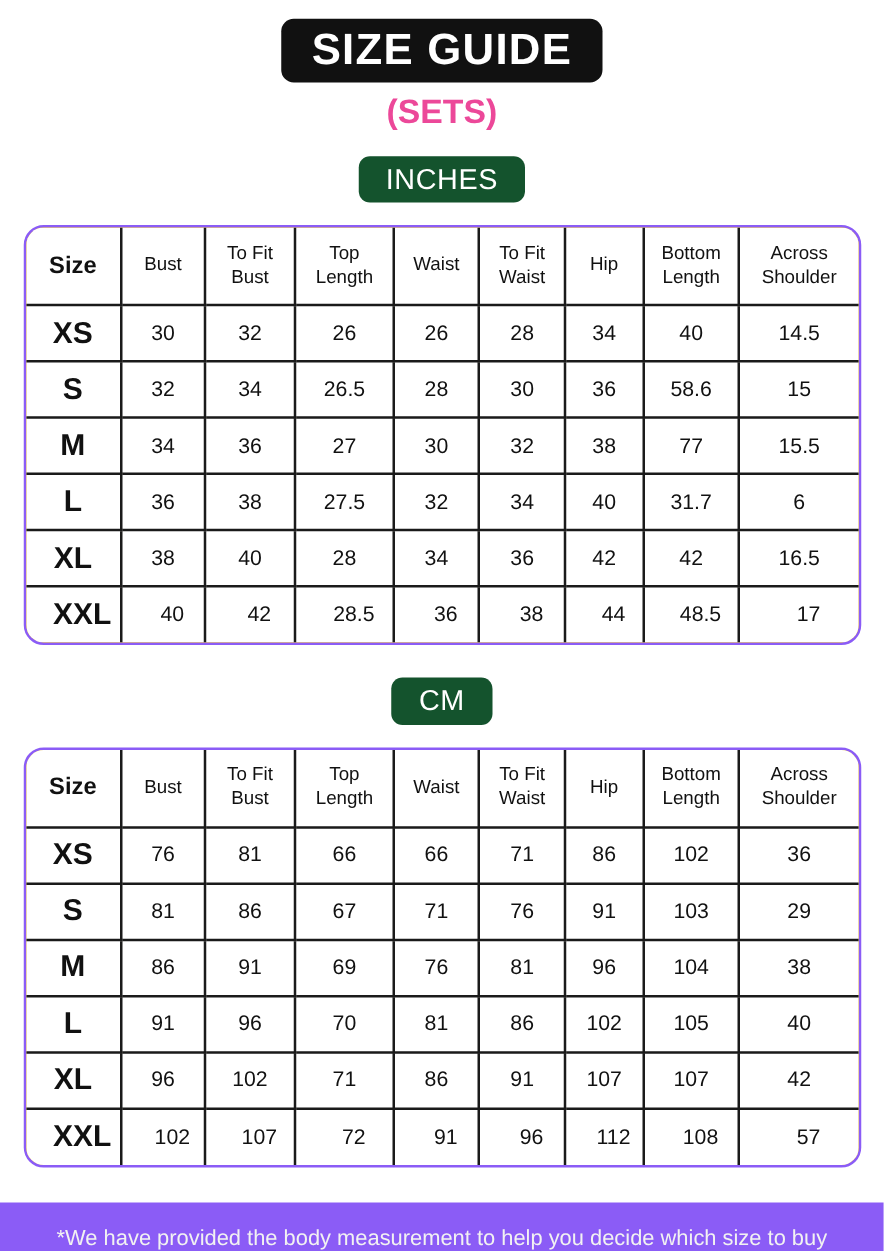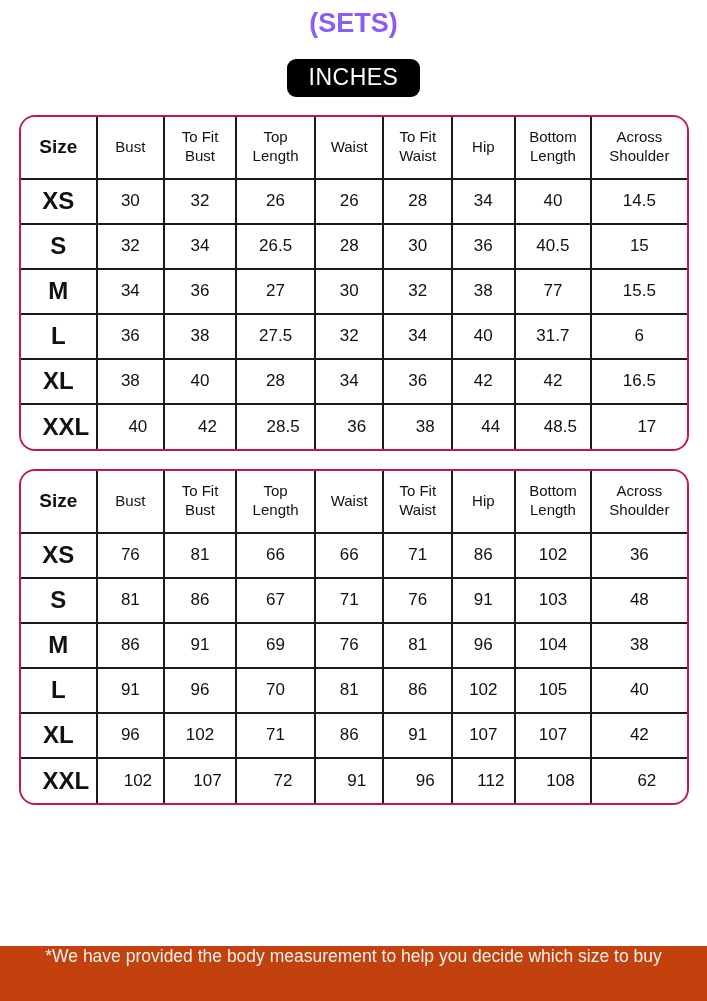--- a/index.html
+++ b/index.html
@@ -16,35 +16,35 @@
 
   .title-badge {
     margin-top: 15px;
     background: #111111; color: #ffffff;
     font-size: 35px; font-weight: bold; letter-spacing: 1px;
     padding: 6px 24px; border-radius: 10px;
     line-height: 1.1;
   }
   .subtitle {
     margin-top: 8px;
-    font-size: 27px; font-weight: bold; color: #8b5cf6;
+    font-size: 27px; font-weight: bold; color: #ec4899;
   }
   .unit-badge {
-    background: #000000; color: #ffffff;
+    background: #14532d; color: #ffffff;
     font-size: 23px; font-weight: normal; letter-spacing: 0.5px;
     padding: 5px 22px; border-radius: 9px;
     line-height: 1.2;
   }
   .unit-badge.first { margin-top: 20px; }
   .unit-badge.second { margin-top: 26px; }
 
   .table-wrap {
     margin-top: 18px;
     width: 670px;
-    border: 2px solid #be185d;
+    border: 2px solid #8b5cf6;
     border-radius: 16px;
     overflow: hidden;
     background: #eab308;
   }
   table {
     width: 100%;
     border-collapse: collapse;
     table-layout: fixed;
   }
   th, td {
@@ -73,35 +73,36 @@
     font-size: 24px; font-weight: bold;
   }
   tbody td.value-cell {
     height: 45px;
     font-size: 17px; font-weight: normal;
   }
 
   .footnote-bar {
     position: absolute;
     left: 0; bottom: 0;
-    width: 707px; height: 55px;
-    background: #c2410c;
-    display: flex; align-items: flex-start; justify-content: center;
+    width: 707px; height: 39px;
+    background: #8b5cf6;
+    display: flex; align-items: flex-end; justify-content: center;
   }
   .footnote-text {
     color: #f2f2f2;
     font-size: 17.5px;
     white-space: nowrap;
   }
 </style>
 </head>
 <body>
 
 <div class="page">
 
+  <div class="title-badge">SIZE GUIDE</div>
 
   <div class="subtitle">(SETS)</div>
 
   <div class="unit-badge first">INCHES</div>
 
   <div class="table-wrap">
     <table>
         <colgroup>
           <col style="width: 11.5%;">
           <col style="width: 10%;">
@@ -139,21 +140,21 @@
             <td class="value-cell">14.5</td>
           </tr>
           <tr>
             <th class="size-cell">S</th>
             <td class="value-cell">32</td>
             <td class="value-cell">34</td>
             <td class="value-cell">26.5</td>
             <td class="value-cell">28</td>
             <td class="value-cell">30</td>
             <td class="value-cell">36</td>
-            <td class="value-cell">40.5</td>
+            <td class="value-cell">58.6</td>
             <td class="value-cell">15</td>
           </tr>
           <tr>
             <th class="size-cell">M</th>
             <td class="value-cell">34</td>
             <td class="value-cell">36</td>
             <td class="value-cell">27</td>
             <td class="value-cell">30</td>
             <td class="value-cell">32</td>
             <td class="value-cell">38</td>
@@ -190,20 +191,21 @@
             <td class="value-cell">36</td>
             <td class="value-cell">38</td>
             <td class="value-cell">44</td>
             <td class="value-cell">48.5</td>
             <td class="value-cell">17</td>
           </tr>
         </tbody>
       </table>
   </div>
 
+  <div class="unit-badge second">CM</div>
 
   <div class="table-wrap">
     <table>
         <colgroup>
           <col style="width: 11.5%;">
           <col style="width: 10%;">
           <col style="width: 10.9%;">
           <col style="width: 11.8%;">
           <col style="width: 10.3%;">
           <col style="width: 10.3%;">
@@ -238,21 +240,21 @@
           </tr>
           <tr>
             <th class="size-cell">S</th>
             <td class="value-cell">81</td>
             <td class="value-cell">86</td>
             <td class="value-cell">67</td>
             <td class="value-cell">71</td>
             <td class="value-cell">76</td>
             <td class="value-cell">91</td>
             <td class="value-cell">103</td>
-            <td class="value-cell">48</td>
+            <td class="value-cell">29</td>
           </tr>
           <tr>
             <th class="size-cell">M</th>
             <td class="value-cell">86</td>
             <td class="value-cell">91</td>
             <td class="value-cell">69</td>
             <td class="value-cell">76</td>
             <td class="value-cell">81</td>
             <td class="value-cell">96</td>
             <td class="value-cell">104</td>
@@ -282,21 +284,21 @@
           </tr>
           <tr>
             <th class="size-cell">XXL</th>
             <td class="value-cell">102</td>
             <td class="value-cell">107</td>
             <td class="value-cell">72</td>
             <td class="value-cell">91</td>
             <td class="value-cell">96</td>
             <td class="value-cell">112</td>
             <td class="value-cell">108</td>
-            <td class="value-cell">62</td>
+            <td class="value-cell">57</td>
           </tr>
         </tbody>
       </table>
   </div>
 
 </div>
 
 <div class="footnote-bar">
   <span class="footnote-text">*We have provided the body measurement to help you decide which size to buy</span>
 </div>

